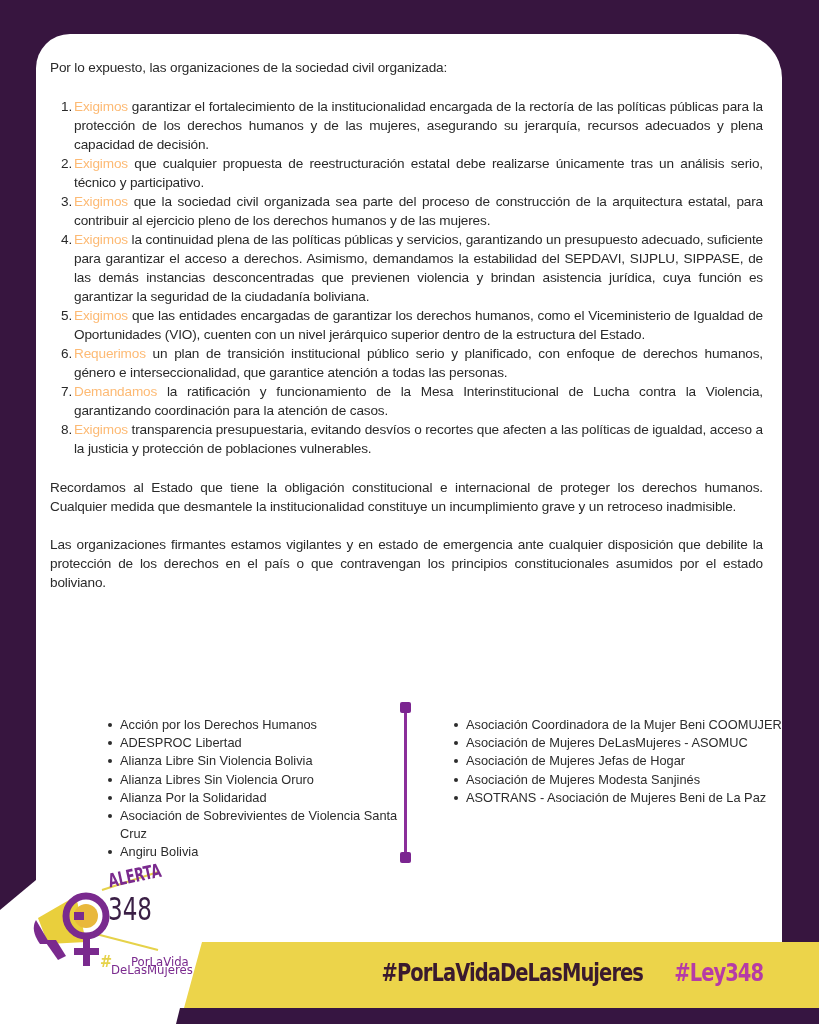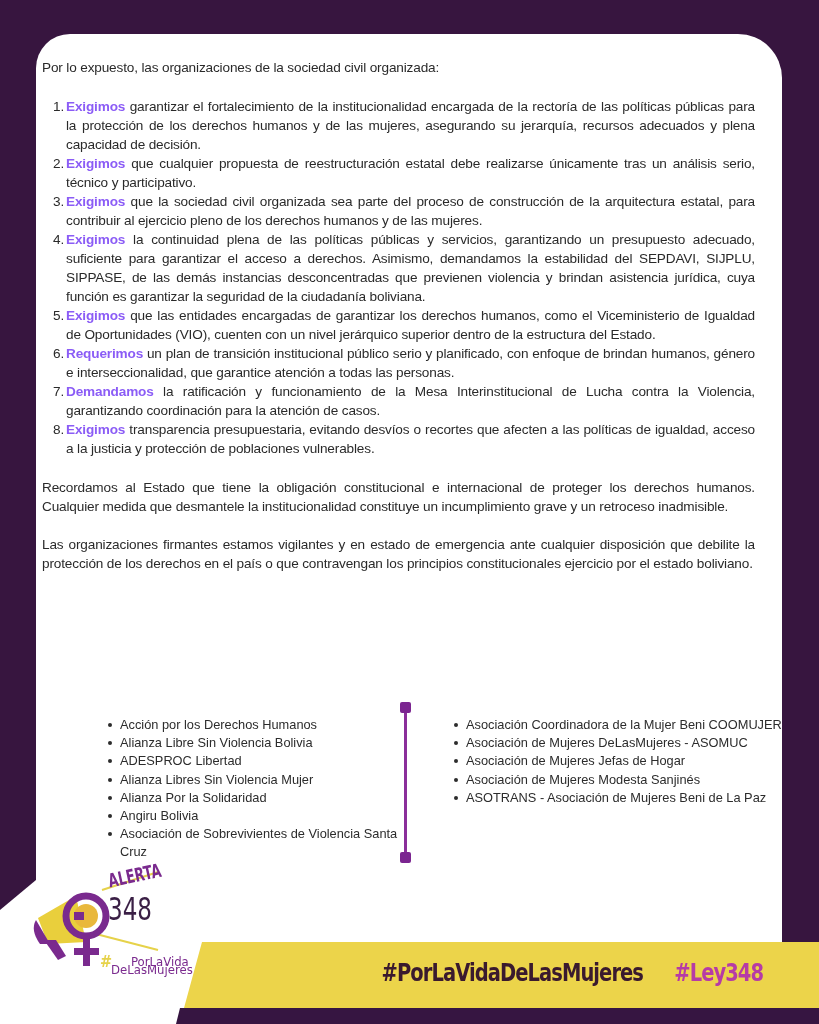--- a/index.html
+++ b/index.html
@@ -1,27 +1,27 @@
 <!DOCTYPE html>
 <html><head>
 <meta charset="utf-8">
 <style>
   html, body { margin:0; padding:0; }
   body { width:819px; height:1024px; position:relative; overflow:hidden; background:#361541; font-family:"Liberation Sans", sans-serif; }
   .bg { position:absolute; inset:0; background:#37153f; }
   .card { position:absolute; left:36px; top:34px; width:746px; height:980px; background:#fff; border-radius:34px 44px 0 0; }
   .card-ext { position:absolute; left:0; top:880px; width:240px; height:144px; background:#fff; clip-path:polygon(36px 0, 240px 0, 240px 144px, 0 144px, 0 30px); }
-  .text { position:absolute; left:42px; top:58px; width:713px; color:#2a2a2a; font-size:13.6px; line-height:19px; font-family:"Liberation Sans", sans-serif; letter-spacing:-0.15px; }
+  .text { position:absolute; left:50px; top:58px; width:713px; color:#2a2a2a; font-size:13.6px; line-height:19px; font-family:"Liberation Sans", sans-serif; letter-spacing:-0.15px; }
   .text p { margin:0; text-align:justify; }
   .intro { margin-bottom:20px !important; }
   ol { margin:0 0 20px 0; padding:0; list-style:none; }
   ol li { position:relative; padding-left:24px; text-align:justify; }
   ol li .num { position:absolute; left:11px; top:0; }
   .para { margin-bottom:19px !important; }
-  b { font-weight:bold; color:#8b5cf6; }
+  b { font-weight:normal; color:#fdba74; }
   .orgs { position:absolute; top:700px; left:80px; width:700px; font-size:12.8px; line-height:18.2px; color:#2c2c2c; }
   .orgs ul { margin:16px; padding:0; list-style:none; position:absolute; top:0; }
   .orgs ul li { position:relative; padding-left:18px; }
   .orgs ul li .bullet { position:absolute; left:6px; top:7px; width:4px; height:4px; border-radius:50%; background:#2c2c2c; }
   .col1 { left:6px; width:310px; }
   .col2 { left:352px; width:340px; }
   .divider { position:absolute; left:398px; top:702px; width:14px; height:162px; }
   .divider .line { position:absolute; left:6px; top:4px; width:3px; height:154px; background:#8a2f9a; }
   .divider .sq { position:absolute; left:2px; width:11px; height:11px; background:#7b2590; border-radius:2px; }
   .band-yellow { position:absolute; left:180px; top:942px; width:639px; height:66px; background:#ecd44a; clip-path:polygon(22px 0, 639px 0, 639px 66px, 4px 66px); }
@@ -40,37 +40,37 @@
 <div class="card-ext"></div>
 
 <div class="text">
   <p class="intro">Por lo expuesto, las organizaciones de la sociedad civil organizada:</p>
   <ol>
     <li><span class="num">1.</span><b>Exigimos</b><span> garantizar el fortalecimiento de la institucionalidad encargada de la rectoría de las políticas públicas para la protección de los derechos humanos y de las mujeres, asegurando su jerarquía, recursos adecuados y plena capacidad de decisión.</span></li>
     <li><span class="num">2.</span><b>Exigimos</b><span> que cualquier propuesta de reestructuración estatal debe realizarse únicamente tras un análisis serio, técnico y participativo.</span></li>
     <li><span class="num">3.</span><b>Exigimos</b><span> que la sociedad civil organizada sea parte del proceso de construcción de la arquitectura estatal, para contribuir al ejercicio pleno de los derechos humanos y de las mujeres.</span></li>
     <li><span class="num">4.</span><b>Exigimos</b><span> la continuidad plena de las políticas públicas y servicios, garantizando un presupuesto adecuado, suficiente para garantizar el acceso a derechos. Asimismo, demandamos la estabilidad del SEPDAVI, SIJPLU, SIPPASE, de las demás instancias desconcentradas que previenen violencia y brindan asistencia jurídica, cuya función es garantizar la seguridad de la ciudadanía boliviana.</span></li>
     <li><span class="num">5.</span><b>Exigimos</b><span> que las entidades encargadas de garantizar los derechos humanos, como el Viceministerio de Igualdad de Oportunidades (VIO), cuenten con un nivel jerárquico superior dentro de la estructura del Estado.</span></li>
-    <li><span class="num">6.</span><b>Requerimos</b><span> un plan de transición institucional público serio y planificado, con enfoque de brindan humanos, género e interseccionalidad, que garantice atención a todas las personas.</span></li>
+    <li><span class="num">6.</span><b>Requerimos</b><span> un plan de transición institucional público serio y planificado, con enfoque de derechos humanos, género e interseccionalidad, que garantice atención a todas las personas.</span></li>
     <li><span class="num">7.</span><b>Demandamos</b><span> la ratificación y funcionamiento de la Mesa Interinstitucional de Lucha contra la Violencia, garantizando coordinación para la atención de casos.</span></li>
     <li><span class="num">8.</span><b>Exigimos</b><span> transparencia presupuestaria, evitando desvíos o recortes que afecten a las políticas de igualdad, acceso a la justicia y protección de poblaciones vulnerables.</span></li>
   </ol>
   <p class="para">Recordamos al Estado que tiene la obligación constitucional e internacional de proteger los derechos humanos. Cualquier medida que desmantele la institucionalidad constituye un incumplimiento grave y un retroceso inadmisible.</p>
-  <p class="para">Las organizaciones firmantes estamos vigilantes y en estado de emergencia ante cualquier disposición que debilite la protección de los derechos en el país o que contravengan los principios constitucionales ejercicio por el estado boliviano.</p>
+  <p class="para">Las organizaciones firmantes estamos vigilantes y en estado de emergencia ante cualquier disposición que debilite la protección de los derechos en el país o que contravengan los principios constitucionales asumidos por el estado boliviano.</p>
 </div>
 
 <div class="orgs">
   <ul class="col1">
     <li><span class="bullet"></span><span>Acción por los Derechos Humanos</span></li>
+    <li><span class="bullet"></span><span>ADESPROC Libertad</span></li>
     <li><span class="bullet"></span><span>Alianza Libre Sin Violencia Bolivia</span></li>
-    <li><span class="bullet"></span><span>ADESPROC Libertad</span></li>
-    <li><span class="bullet"></span><span>Alianza Libres Sin Violencia Mujer</span></li>
+    <li><span class="bullet"></span><span>Alianza Libres Sin Violencia Oruro</span></li>
     <li><span class="bullet"></span><span>Alianza Por la Solidaridad</span></li>
+    <li><span class="bullet"></span><span>Asociación de Sobrevivientes de Violencia Santa Cruz</span></li>
     <li><span class="bullet"></span><span>Angiru Bolivia</span></li>
-    <li><span class="bullet"></span><span>Asociación de Sobrevivientes de Violencia Santa Cruz</span></li>
   </ul>
   <ul class="col2">
     <li><span class="bullet"></span><span>Asociación Coordinadora de la Mujer Beni COOMUJER</span></li>
     <li><span class="bullet"></span><span>Asociación de Mujeres DeLasMujeres - ASOMUC</span></li>
     <li><span class="bullet"></span><span>Asociación de Mujeres Jefas de Hogar</span></li>
     <li><span class="bullet"></span><span>Asociación de Mujeres Modesta Sanjinés</span></li>
     <li><span class="bullet"></span><span>ASOTRANS  - Asociación de Mujeres Beni de La Paz</span></li>
   </ul>
 </div>
 

